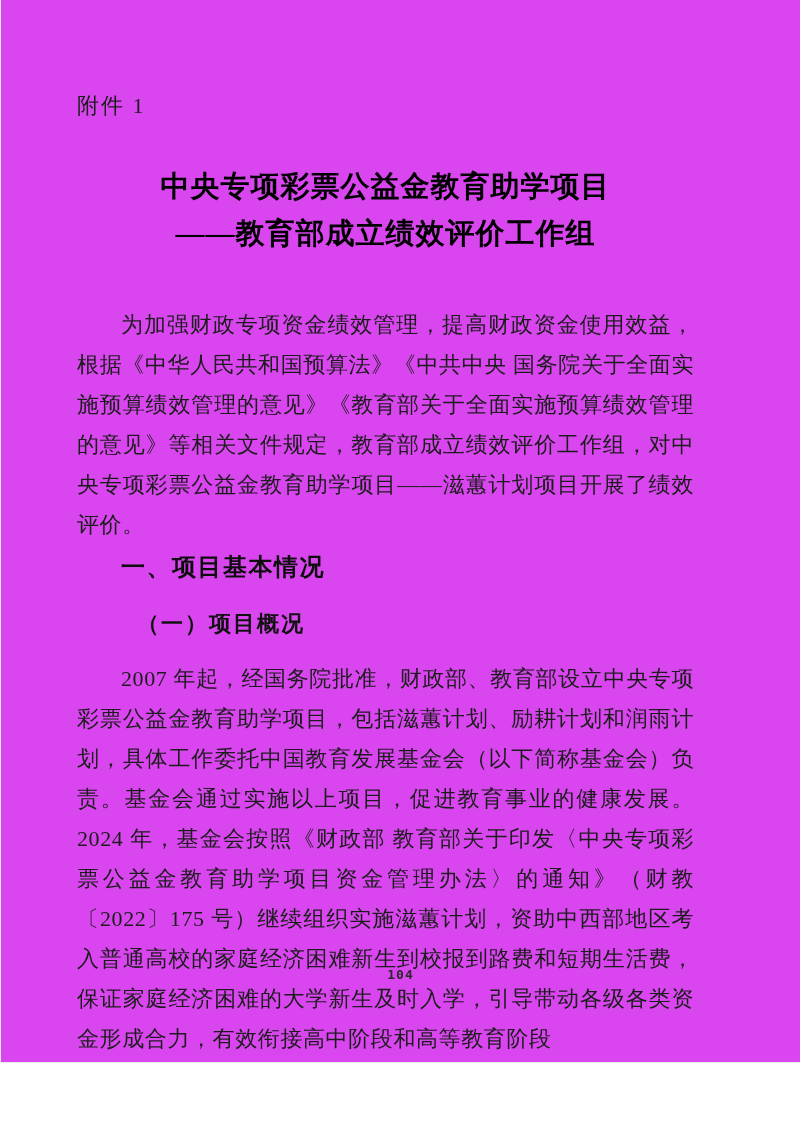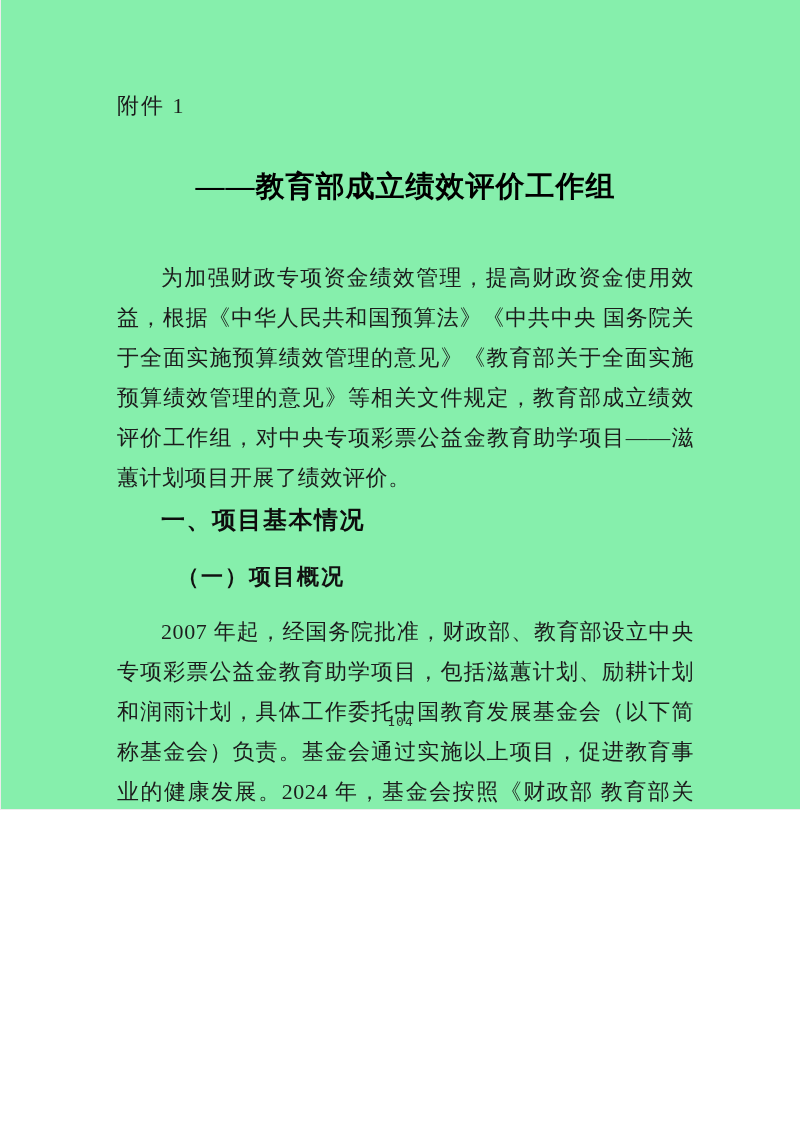--- a/index.html
+++ b/index.html
@@ -3,24 +3,24 @@
 <meta charset="utf-8">
 <style>
   html, body {
     margin: 0;
     padding: 0;
     background: #ffffff;
   }
   .page {
     position: relative;
     width: 800px;
-    height: 810px;
-    background: #86efac;
+    height: 1063px;
+    background: #d946ef;
     box-sizing: border-box;
-    padding: 93px 106px 0 116px;
+    padding: 93px 106px 0 76px;
     font-family: "Liberation Serif", "DejaVu Serif", serif;
     color: #1c1c1c;
     border-left: 1px solid #ececec;
     border-bottom: 1px solid #ececec;
     overflow: hidden;
   }
   .attachment {
     font-size: 22px;
     line-height: 26px;
     letter-spacing: 2px;
@@ -69,33 +69,34 @@
     color: #111111;
   }
   .page-number {
     position: absolute;
     left: 0;
     right: 0;
     bottom: 80px;
     text-align: center;
     font-family: "DejaVu Sans Mono", "Liberation Mono", monospace;
     font-size: 13px;
-    font-weight: normal;
+    font-weight: bold;
     letter-spacing: 1px;
     color: #2a2a2a;
   }
 </style>
 </head>
 <body>
 
 <div class="page">
 
   <div class="attachment">附件 1</div>
 
   <h1 class="doc-title">
+    <span class="title-line">中央专项彩票公益金教育助学项目</span>
     <span class="title-line">——教育部成立绩效评价工作组</span>
   </h1>
 
   <p class="body-para para-intro">为加强财政专项资金绩效管理，提高财政资金使用效益，根据《中华人民共和国预算法》《中共中央 国务院关于全面实施预算绩效管理的意见》《教育部关于全面实施预算绩效管理的意见》等相关文件规定，教育部成立绩效评价工作组，对中央专项彩票公益金教育助学项目——滋蕙计划项目开展了绩效评价。</p>
 
   <h2 class="section-heading">一、项目基本情况</h2>
 
   <h3 class="sub-heading">（一）项目概况</h3>
 
   <p class="body-para">2007 年起，经国务院批准，财政部、教育部设立中央专项彩票公益金教育助学项目，包括滋蕙计划、励耕计划和润雨计划，具体工作委托中国教育发展基金会（以下简称基金会）负责。基金会通过实施以上项目，促进教育事业的健康发展。2024 年，基金会按照《财政部 教育部关于印发〈中央专项彩票公益金教育助学项目资金管理办法〉的通知》（财教〔2022〕175 号）继续组织实施滋蕙计划，资助中西部地区考入普通高校的家庭经济困难新生到校报到路费和短期生活费，保证家庭经济困难的大学新生及时入学，引导带动各级各类资金形成合力，有效衔接高中阶段和高等教育阶段</p>

